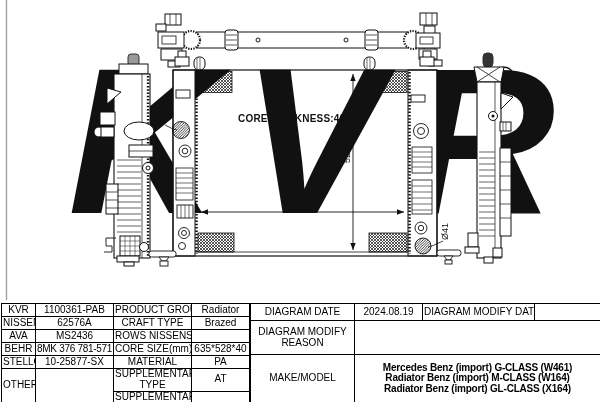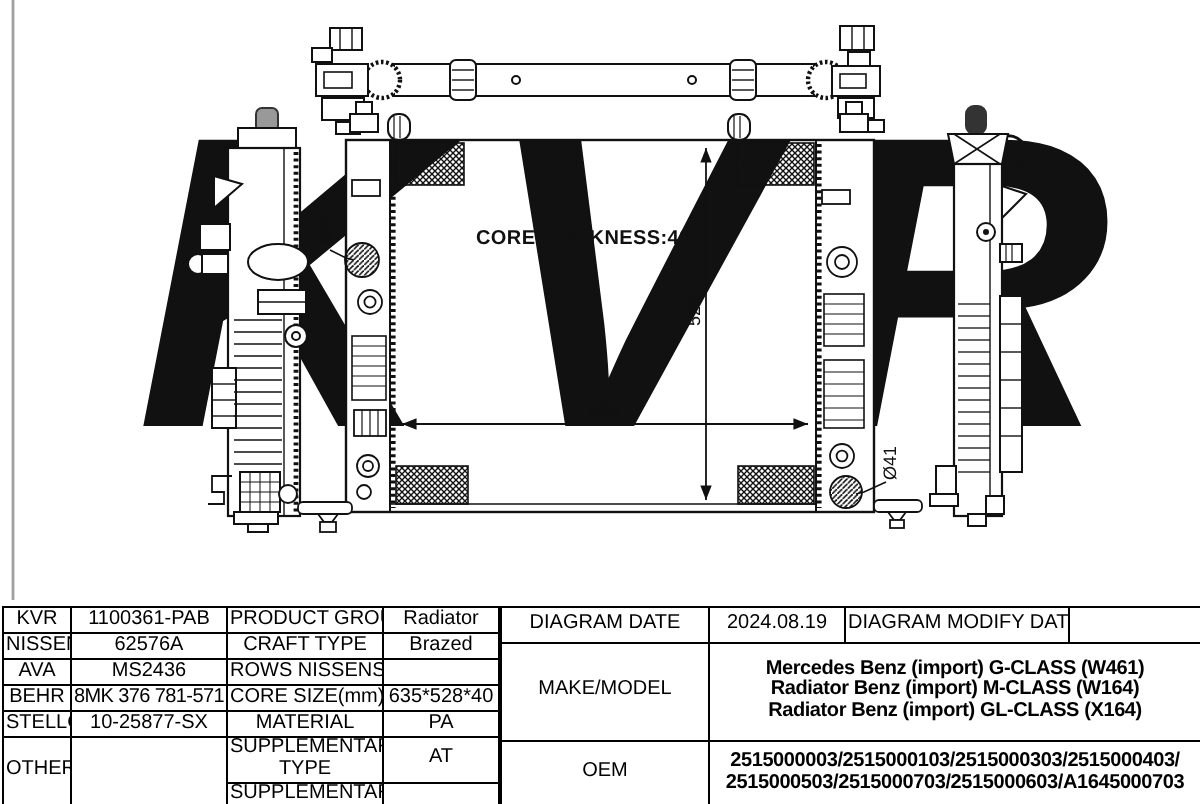--- a/index.html
+++ b/index.html
@@ -326,32 +326,29 @@
           <col style="width:112px">
           <col style="width:66px">
         </colgroup>
       <tbody>
           <tr style="height:13px">
         <td>DIAGRAM DATE</td>
         <td>2024.08.19</td>
         <td>DIAGRAM MODIFY DATE</td>
         <td></td>
       </tr>
+      <tr style="height:25px">
+        <td class="wrap">DIAGRAM MODIFY REASON</td>
+        <td colspan="3"></td>
+      </tr>
       <tr style="height:36px">
         <td>MAKE/MODEL</td>
         <td colspan="3" class="mm">
           <div>Mercedes Benz (import) G-CLASS (W461)</div>
           <div>Radiator Benz (import) M-CLASS (W164)</div>
           <div>Radiator Benz (import) GL-CLASS (X164)</div>
         </td>
       </tr>
-      <tr style="height:24px">
-        <td>OEM</td>
-        <td colspan="3" class="oem">
-          <div>2515000003/2515000103/2515000303/2515000403/</div>
-          <div>2515000503/2515000703/2515000603/A1645000703</div>
-        </td>
-      </tr>
     </tbody>
       </table>
 
   </div>
 </div>
 
 </body></html>

